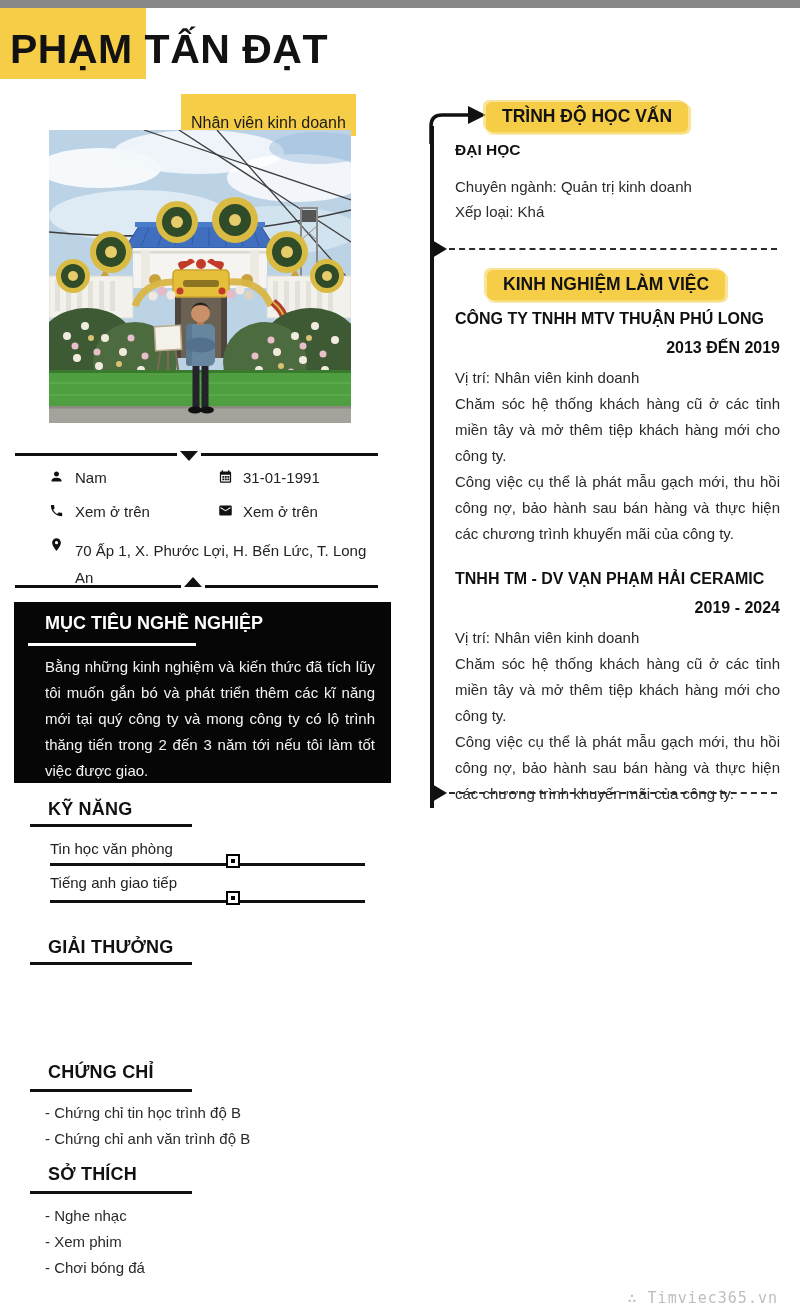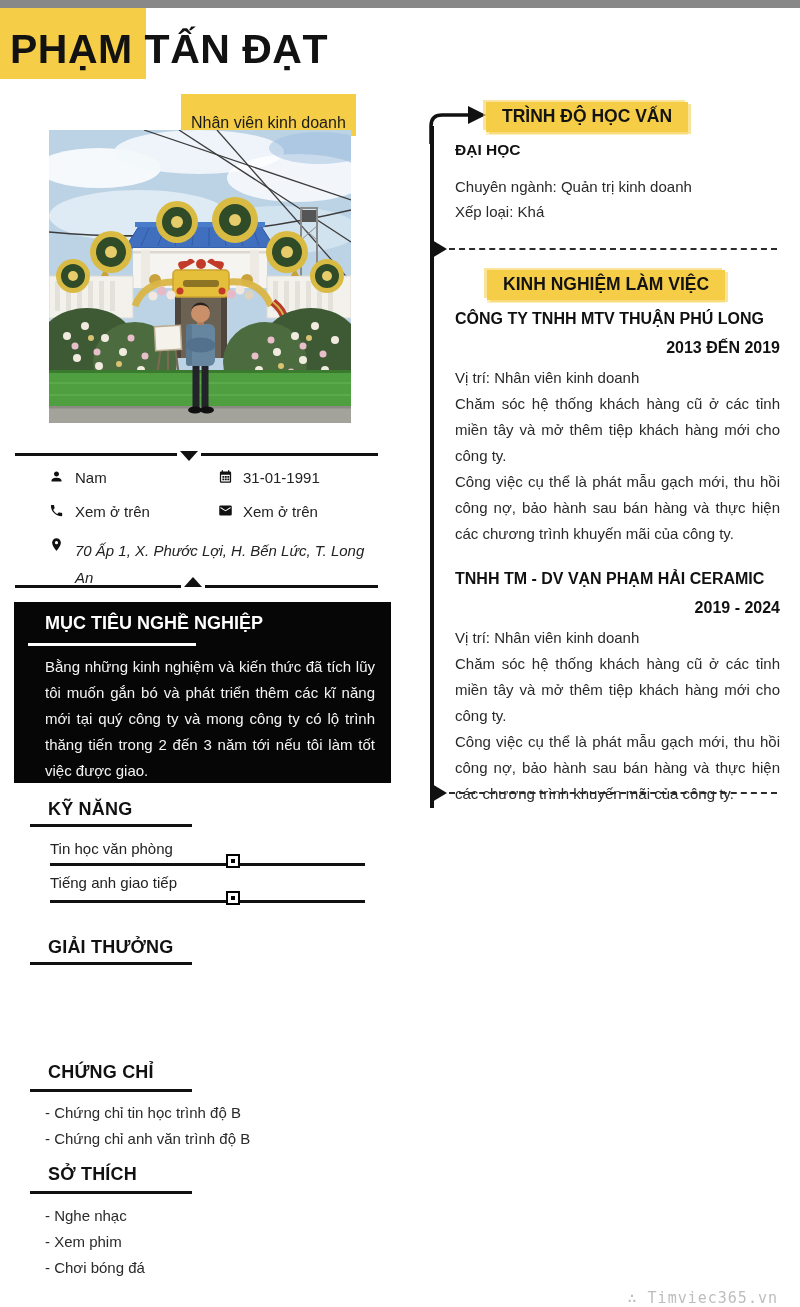--- a/index.html
+++ b/index.html
@@ -46,20 +46,21 @@
     border:3px solid #fff; box-shadow:0 0 0 2px #000; transform:translateX(-8px);
   }
 
   
   .vline { left:430px; top:118px; width:3.5px; height:682px; background:#111; }
   .tri-right { width:0; height:0; border-top:9px solid transparent; border-bottom:9px solid transparent; border-left:15px solid #111; }
   .dash-line { border-top:2.5px dashed #2c2c2c; width:328px; }
   .brush-title {
     display:inline-block; background:#F6CD46; padding:4px 16px 5px; font-size:17.5px; font-weight:700; color:#131313;
     box-shadow:3px 2px 0 rgba(246,205,70,.55), -3px -2px 0 rgba(246,205,70,.55), 0 3px 0 rgba(246,205,70,.35);
+    border-radius:6px;
   }
   .r-sub { font-size:15.5px; font-weight:700; color:#111; }
   .r-col { width:325px; }
   .company { font-size:16px; font-weight:700; color:#111; line-height:22px; }
   .period  { font-size:16px; font-weight:700; color:#111; text-align:right; margin-top:9px; }
   .position { margin-top:8px; }
   .desc-p { margin:0; }
   .job2 { margin-top:21px; }
 
   
@@ -302,21 +303,21 @@
     </svg>
   <div class="abs contact-text" style="left:75px; top:495px;">Xem ở trên</div>
   <svg class="abs cicon" style="left:218px; top:495px;" viewBox="0 0 24 24">
       <path d="M20 4H4a2 2 0 0 0-2 2v12a2 2 0 0 0 2 2h16a2 2 0 0 0 2-2V6a2 2 0 0 0-2-2zm0 4.2-8 5-8-5V6.5l8 5 8-5v1.7z"></path>
     </svg>
   <div class="abs contact-text" style="left:243px; top:495px;">Xem ở trên</div>
 
   <svg class="abs cicon" style="left:49px; top:529px;" viewBox="0 0 24 24">
       <path d="M12 2C8.1 2 5 5.1 5 9c0 5.2 7 13 7 13s7-7.8 7-13c0-3.9-3.1-7-7-7zm0 9.5A2.5 2.5 0 1 1 12 6.5a2.5 2.5 0 0 1 0 5z"></path>
     </svg>
-  <div class="abs contact-text" style="left:75px; top:529px; width:296px; line-height:27px;font-style:italic;">70 Ấp 1, X. Phước Lợi, H. Bến Lức, T. Long An</div>
+  <div class="abs contact-text" style="left:75px; top:529px; width:296px; line-height:27px;">70 Ấp 1, X. Phước Lợi, H. Bến Lức, T. Long An</div>
 
   <div class="abs rule" style="left:15px; top:577px; width:166px;"></div>
   <div class="abs rule" style="left:205px; top:577px; width:173px;"></div>
   <div class="abs tri-up" style="left:184px; top:569px;"></div>
 
   <div class="abs objective-box">
     <div class="objective-title">MỤC TIÊU NGHỀ NGHIỆP</div>
     <div class="objective-rule"></div>
     <p class="objective-text">Bằng những kinh nghiệm và kiến thức đã tích lũy tôi muốn gắn bó và phát triển thêm các kĩ năng mới tại quý công ty và mong công ty có lộ trình thăng tiến trong 2 đến 3 năm tới nếu tôi làm tốt việc được giao.</p>
   </div>

